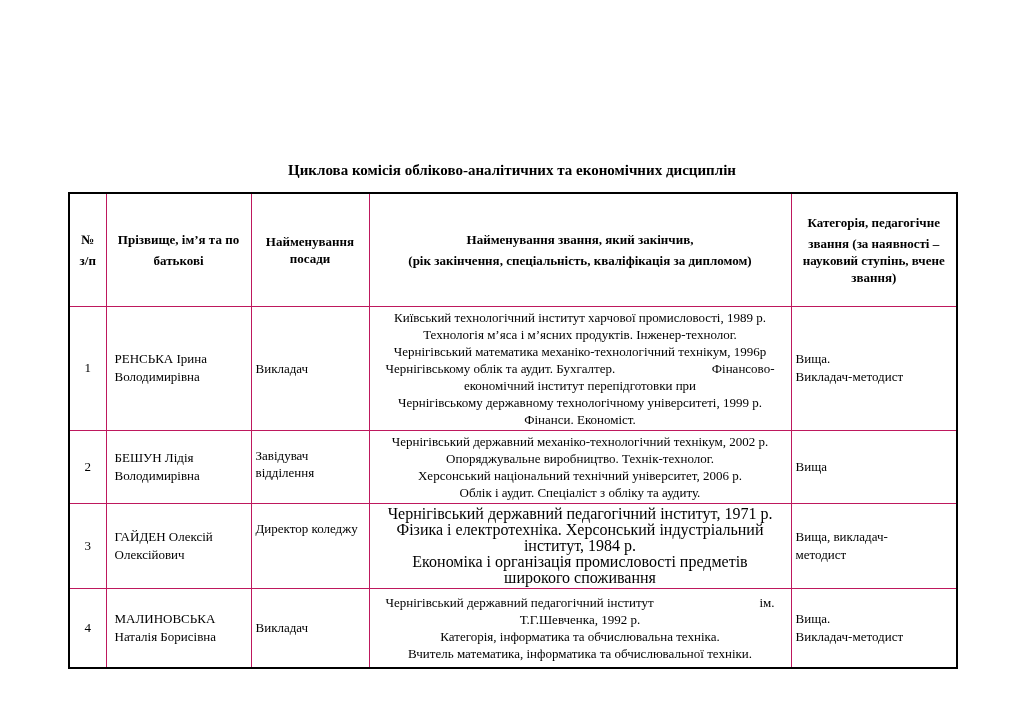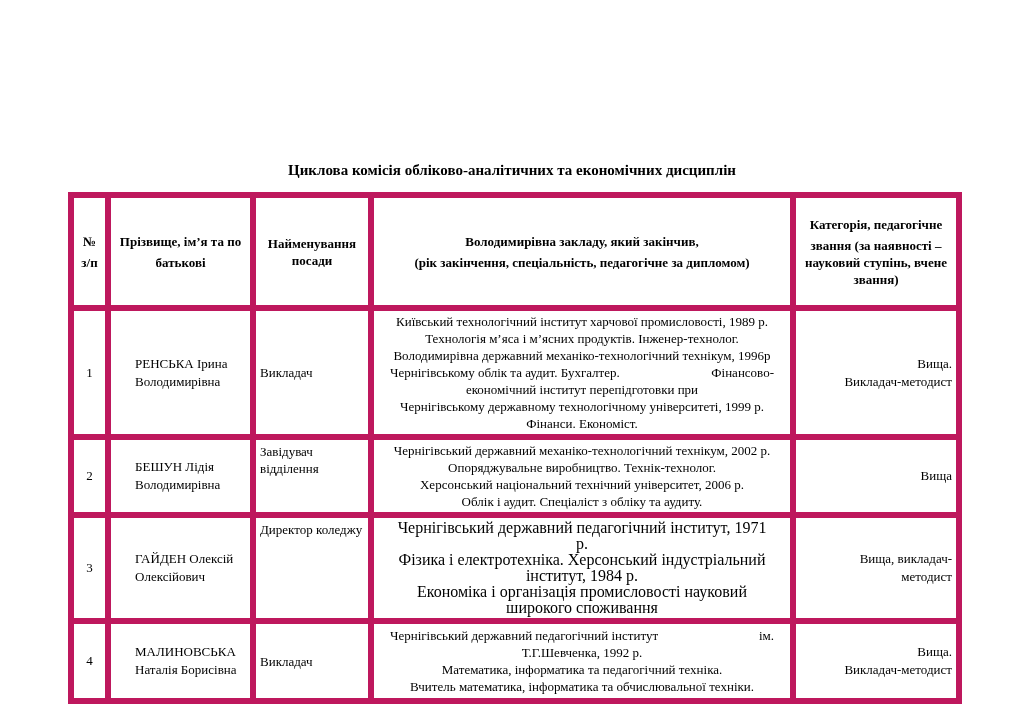--- a/index.html
+++ b/index.html
@@ -30,45 +30,45 @@
     width: 888px;
     margin-left: 68px;
     border: 2px solid #000;
   }
   col.c1 { width: 37px; }
   col.c2 { width: 145px; }
   col.c3 { width: 118px; }
   col.c4 { width: 422px; }
   col.c5 { width: 166px; }
   th, td {
-    border: 6px solid #be185d;
+    border: 1px solid #be185d;
     vertical-align: middle;
     padding: 2px 4px;
     font-size: 13px;
     box-sizing: border-box;
     overflow: hidden;
   }
   th { font-weight: bold; text-align: center; }
   .hp { margin: 4px 0; line-height: 17px; }
   .hp-gap { }
   tr.hdr  { height: 113px; }
   tr.r1   { height: 120px; }
   tr.r2   { height: 67px; }
   tr.r3   { height: 56px; }
   tr.r4   { height: 80px; }
   td.c-num  { text-align: center; }
-  td.c-name { text-align: left; padding-left: 24px; line-height: 18px; }
+  td.c-name { text-align: left; padding-left: 8px; line-height: 18px; }
   td.c-pos  { text-align: left; line-height: 17px; }
-  td.c-pos.vtop { vertical-align: top; padding-top: 3px; }
+  td.c-pos.vtop { vertical-align: top; padding-top: 16px; }
   td.c-edu  { text-align: center; padding: 2px 16px; }
   .el { line-height: 17px; }
   .el.split { display: flex; justify-content: space-between; }
   tr.r3 td.c-edu { font-size: 16px; }
   tr.r3 .el { line-height: 16px; }
-  td.c-cat { text-align: right; }
+  td.c-cat { text-align: left; }
   .cl { line-height: 18px; }
 </style>
 </head>
 <body>
 
 <div class="page">
   <div class="doc-title">Циклова комісія обліково-аналітичних та економічних дисциплін</div>
 
   <table class="staff">
     <colgroup>
@@ -86,37 +86,37 @@
         <div class="hp hp-gap">з/п</div>
       </th>
       <th>
         <div class="hp">Прізвище, ім’я та по</div>
         <div class="hp hp-gap">батькові</div>
       </th>
       <th>
         <div class="hp">Найменування посади</div>
       </th>
       <th>
-        <div class="hp">Володимирівна закладу, який закінчив,</div>
-        <div class="hp hp-gap">(рік закінчення, спеціальність, педагогічне за дипломом)</div>
+        <div class="hp">Найменування звання, який закінчив,</div>
+        <div class="hp hp-gap">(рік закінчення, спеціальність, кваліфікація за дипломом)</div>
       </th>
       <th>
         <div class="hp">Категорія, педагогічне</div>
         <div class="hp hp-gap">звання (за наявності – науковий ступінь, вчене звання)</div>
       </th>
     </tr>
 
     <tr class="r1">
       <td class="c-num">1</td>
       <td class="c-name">РЕНСЬКА Ірина Володимирівна</td>
       <td class="c-pos">Викладач</td>
       <td class="c-edu">
         <div class="el">Київський технологічний інститут харчової промисловості, 1989 р.</div>
         <div class="el">Технологія м’яса і м’ясних продуктів. Інженер-технолог.</div>
-        <div class="el">Володимирівна державний механіко-технологічний технікум, 1996р</div>
+        <div class="el">Чернігівський математика механіко-технологічний технікум, 1996р</div>
         <div class="el split">
           <span>Чернігівському облік та аудит. Бухгалтер.</span>
           <span>Фінансово-</span>
         </div>
         <div class="el">економічний інститут перепідготовки при</div>
         <div class="el">Чернігівському державному технологічному університеті, 1999 р.</div>
         <div class="el">Фінанси. Економіст.</div>
       </td>
       <td class="c-cat">
         <div class="cl">Вища.</div>
@@ -139,39 +139,39 @@
       </td>
     </tr>
 
     <tr class="r3">
       <td class="c-num">3</td>
       <td class="c-name">ГАЙДЕН Олексій Олексійович</td>
       <td class="c-pos vtop">Директор коледжу</td>
       <td class="c-edu">
         <div class="el">Чернігівський державний педагогічний інститут, 1971 р.</div>
         <div class="el">Фізика і електротехніка. Херсонський індустріальний інститут, 1984 р.</div>
-        <div class="el">Економіка і організація промисловості науковий широкого споживання</div>
+        <div class="el">Економіка і організація промисловості предметів широкого споживання</div>
       </td>
       <td class="c-cat">
         <div class="cl">Вища, викладач-</div>
         <div class="cl">методист</div>
       </td>
     </tr>
 
     <tr class="r4">
       <td class="c-num">4</td>
       <td class="c-name">МАЛИНОВСЬКА Наталія Борисівна</td>
       <td class="c-pos">Викладач</td>
       <td class="c-edu">
         <div class="el split">
           <span>Чернігівський державний педагогічний інститут</span>
           <span>ім.</span>
         </div>
         <div class="el">Т.Г.Шевченка, 1992 р.</div>
-        <div class="el">Математика, інформатика та педагогічний техніка.</div>
+        <div class="el">Категорія, інформатика та обчислювальна техніка.</div>
         <div class="el">Вчитель математика, інформатика та обчислювальної техніки.</div>
       </td>
       <td class="c-cat">
         <div class="cl">Вища.</div>
         <div class="cl">Викладач-методист</div>
       </td>
     </tr>
   </tbody>
     </table>
 </div>

